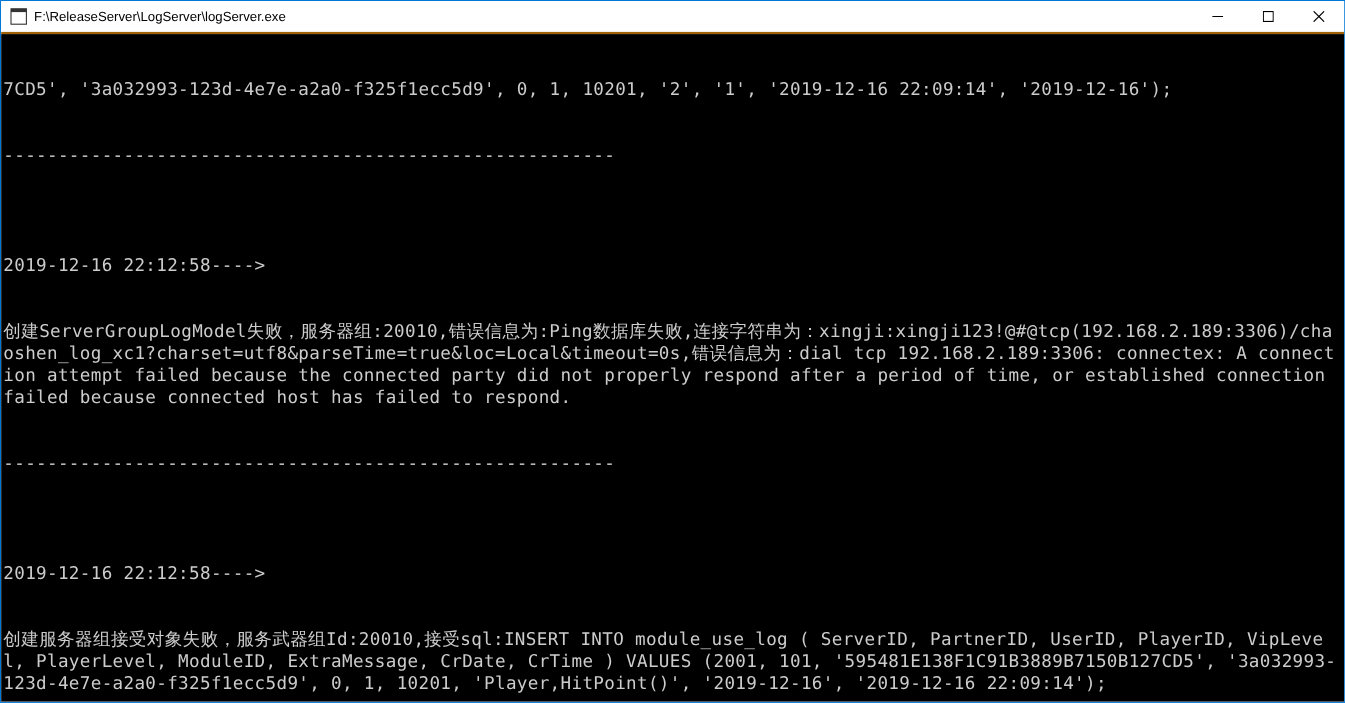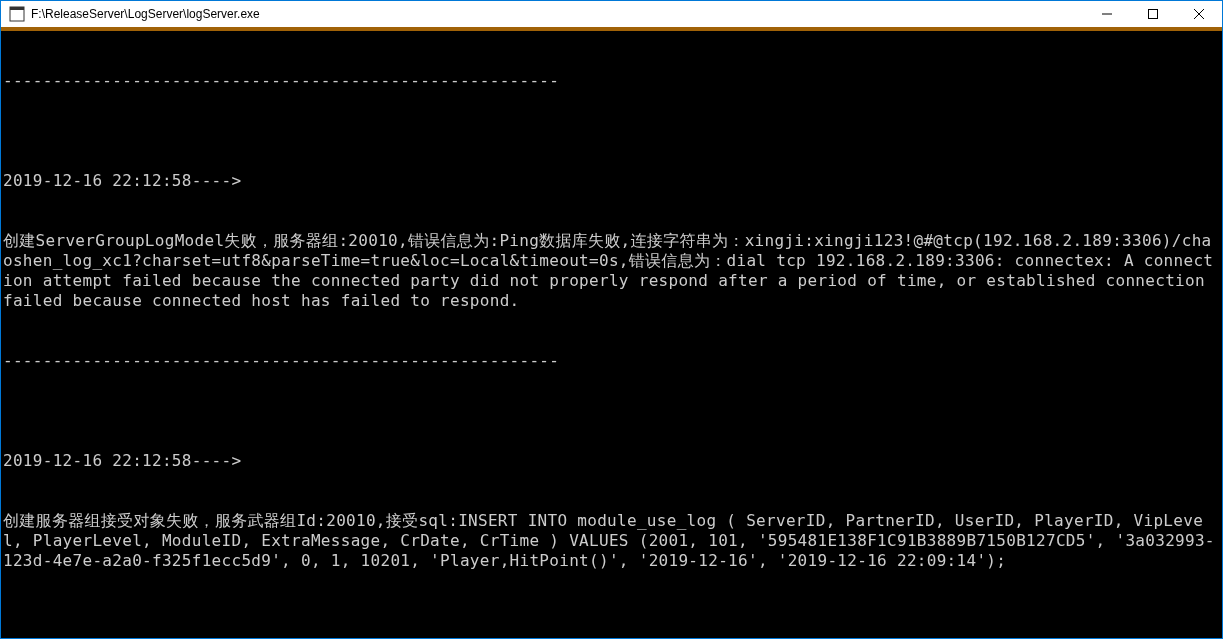--- a/index.html
+++ b/index.html
@@ -13,21 +13,21 @@
       width: 1223px;
       height: 639px;
       overflow: hidden;
       border: 1px solid #0078d7;
     }
     .titlebar {
       height: 30px;
       background: #ffffff;
       display: flex;
       align-items: center;
-      border-bottom: 4px solid #a16207;
+      border-bottom: 2px solid #a16207;
     }
     .titlebar-icon {
       width: 16px;
       height: 16px;
       margin-left: 8px;
       margin-right: 6px;
       display: inline-flex;
       align-items: center;
       justify-content: center;
     }
@@ -96,20 +96,21 @@
     <div class="titlebar-btn close">
       <svg width="10" height="10" viewBox="0 0 10 10">
           <line x1="0" y1="0" x2="10" y2="10" stroke="currentColor" stroke-width="1"></line>
           <line x1="10" y1="0" x2="0" y2="10" stroke="currentColor" stroke-width="1"></line>
         </svg>
     </div>
   </div>
 </div>
 
 <div class="console">
+  <span class="console-line">7CD5', '3a032993-123d-4e7e-a2a0-f325f1ecc5d9', 0, 1, 10201, '2', '1', '2019-12-16 22:09:14', '2019-12-16');</span>
   <span class="console-line">--------------------------------------------------------</span>
   <span class="console-line"></span>
   <span class="console-line">2019-12-16 22:12:58----&gt;</span>
   <span class="console-line">创建ServerGroupLogModel失败，服务器组:20010,错误信息为:Ping数据库失败,连接字符串为：xingji:xingji123!@#@tcp(192.168.2.189:3306)/chaoshen_log_xc1?charset=utf8&amp;parseTime=true&amp;loc=Local&amp;timeout=0s,错误信息为：dial tcp 192.168.2.189:3306: connectex: A connection attempt failed because the connected party did not properly respond after a period of time, or established connection failed because connected host has failed to respond.</span>
   <span class="console-line">--------------------------------------------------------</span>
   <span class="console-line"></span>
   <span class="console-line">2019-12-16 22:12:58----&gt;</span>
   <span class="console-line">创建服务器组接受对象失败，服务武器组Id:20010,接受sql:INSERT INTO module_use_log ( ServerID, PartnerID, UserID, PlayerID, VipLevel, PlayerLevel, ModuleID, ExtraMessage, CrDate, CrTime ) VALUES (2001, 101, '595481E138F1C91B3889B7150B127CD5', '3a032993-123d-4e7e-a2a0-f325f1ecc5d9', 0, 1, 10201, 'Player,HitPoint()', '2019-12-16', '2019-12-16 22:09:14');</span>
   
   <span class="console-line"></span>

